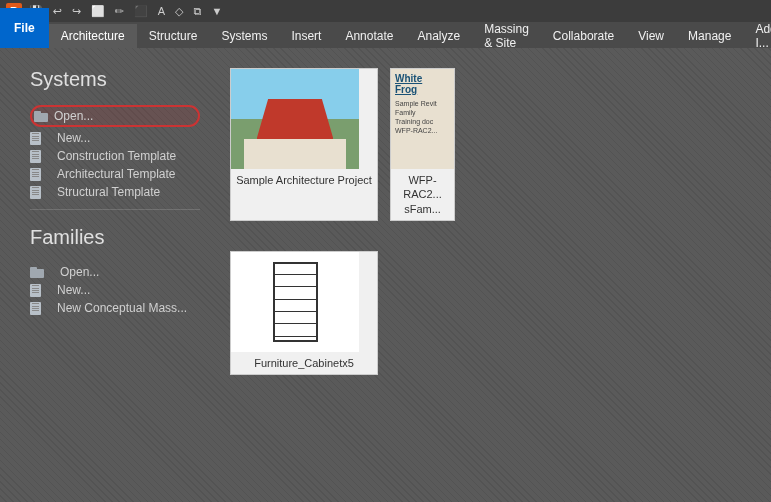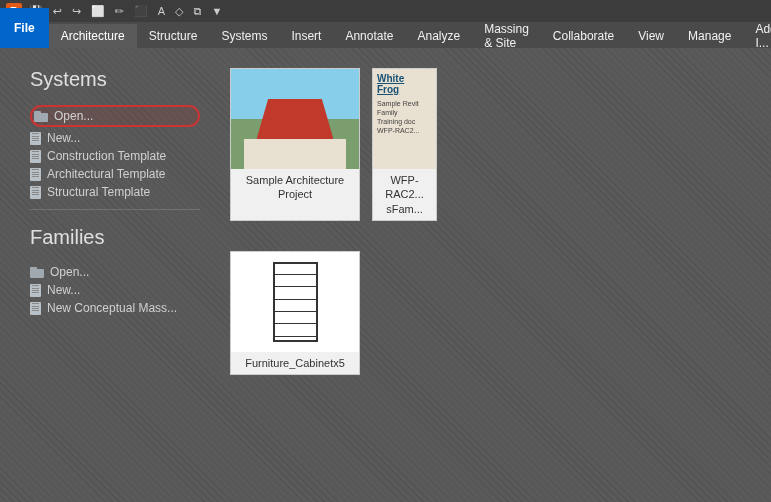--- a/index.html
+++ b/index.html
@@ -107,21 +107,21 @@
       margin-bottom: 14px;
     }
 
     .menu-item {
       display: flex;
       align-items: center;
       color: #d0d0d0;
       padding: 2px 0;
       cursor: pointer;
       font-size: 12px;
-      gap: 6px;
+      gap: 16px;
     }
 
     .open-highlight {
       display: flex;
       align-items: center;
       gap: 6px;
       color: #d0d0d0;
       padding: 2px 6px 2px 2px;
       cursor: pointer;
       font-size: 12px;
@@ -186,21 +186,21 @@
       overflow: hidden;
     }
 
     .thumbnails-row {
       display: flex;
       gap: 12px;
       margin-bottom: 10px;
     }
 
     .thumbnail-card {
-      width: 130px;
+      width: 148px;
       background: #f0f0f0;
       border: 1px solid #ccc;
       display: flex;
       flex-direction: column;
       cursor: pointer;
     }
 
     .thumbnail-image {
       width: 128px;
       height: 100px;

